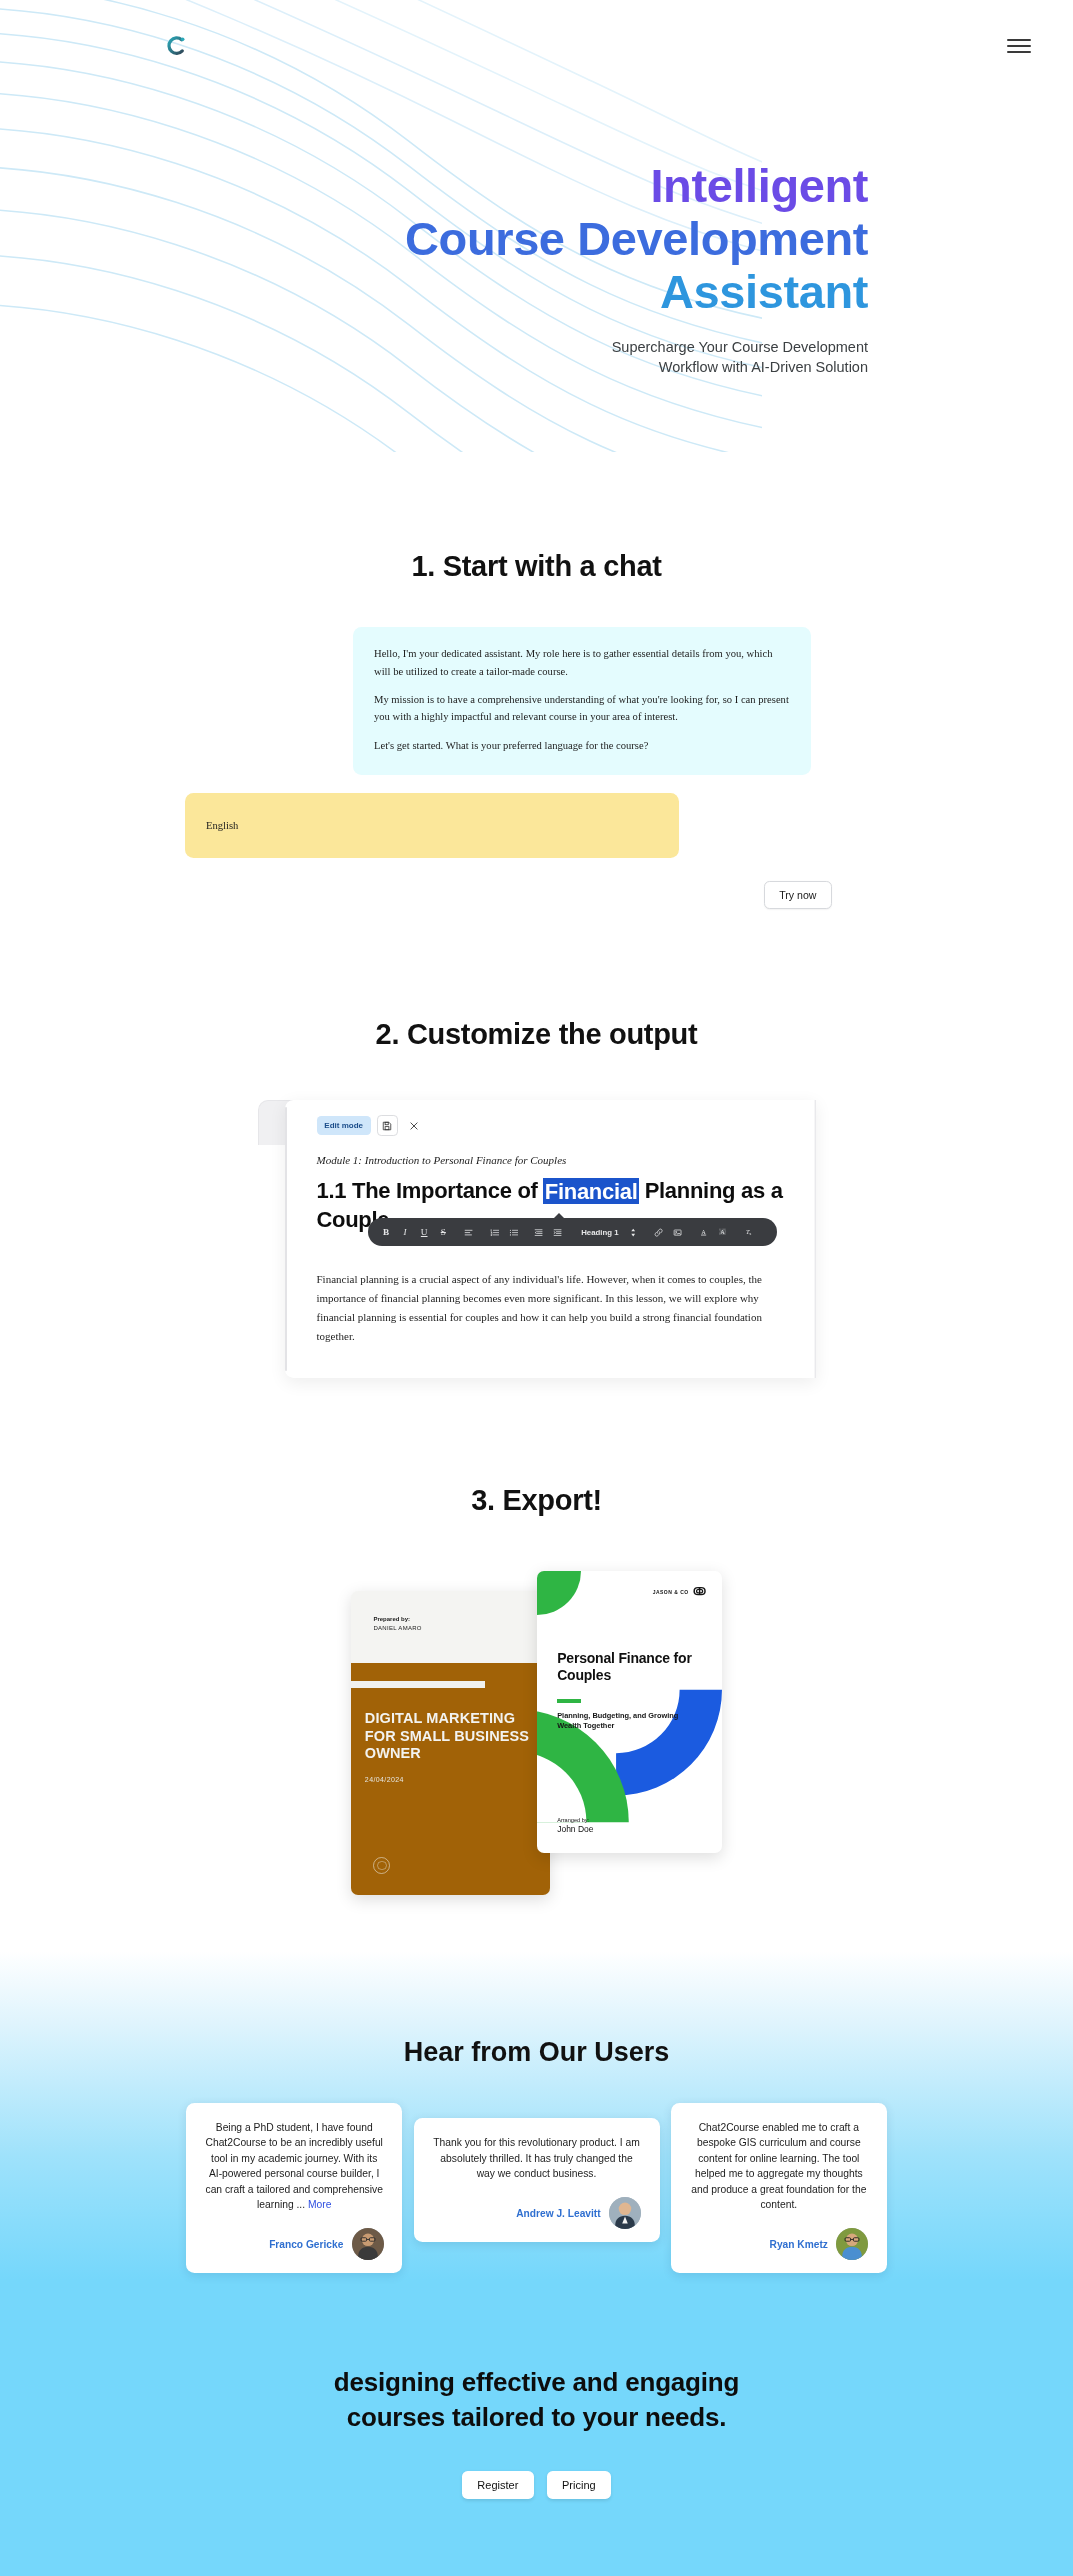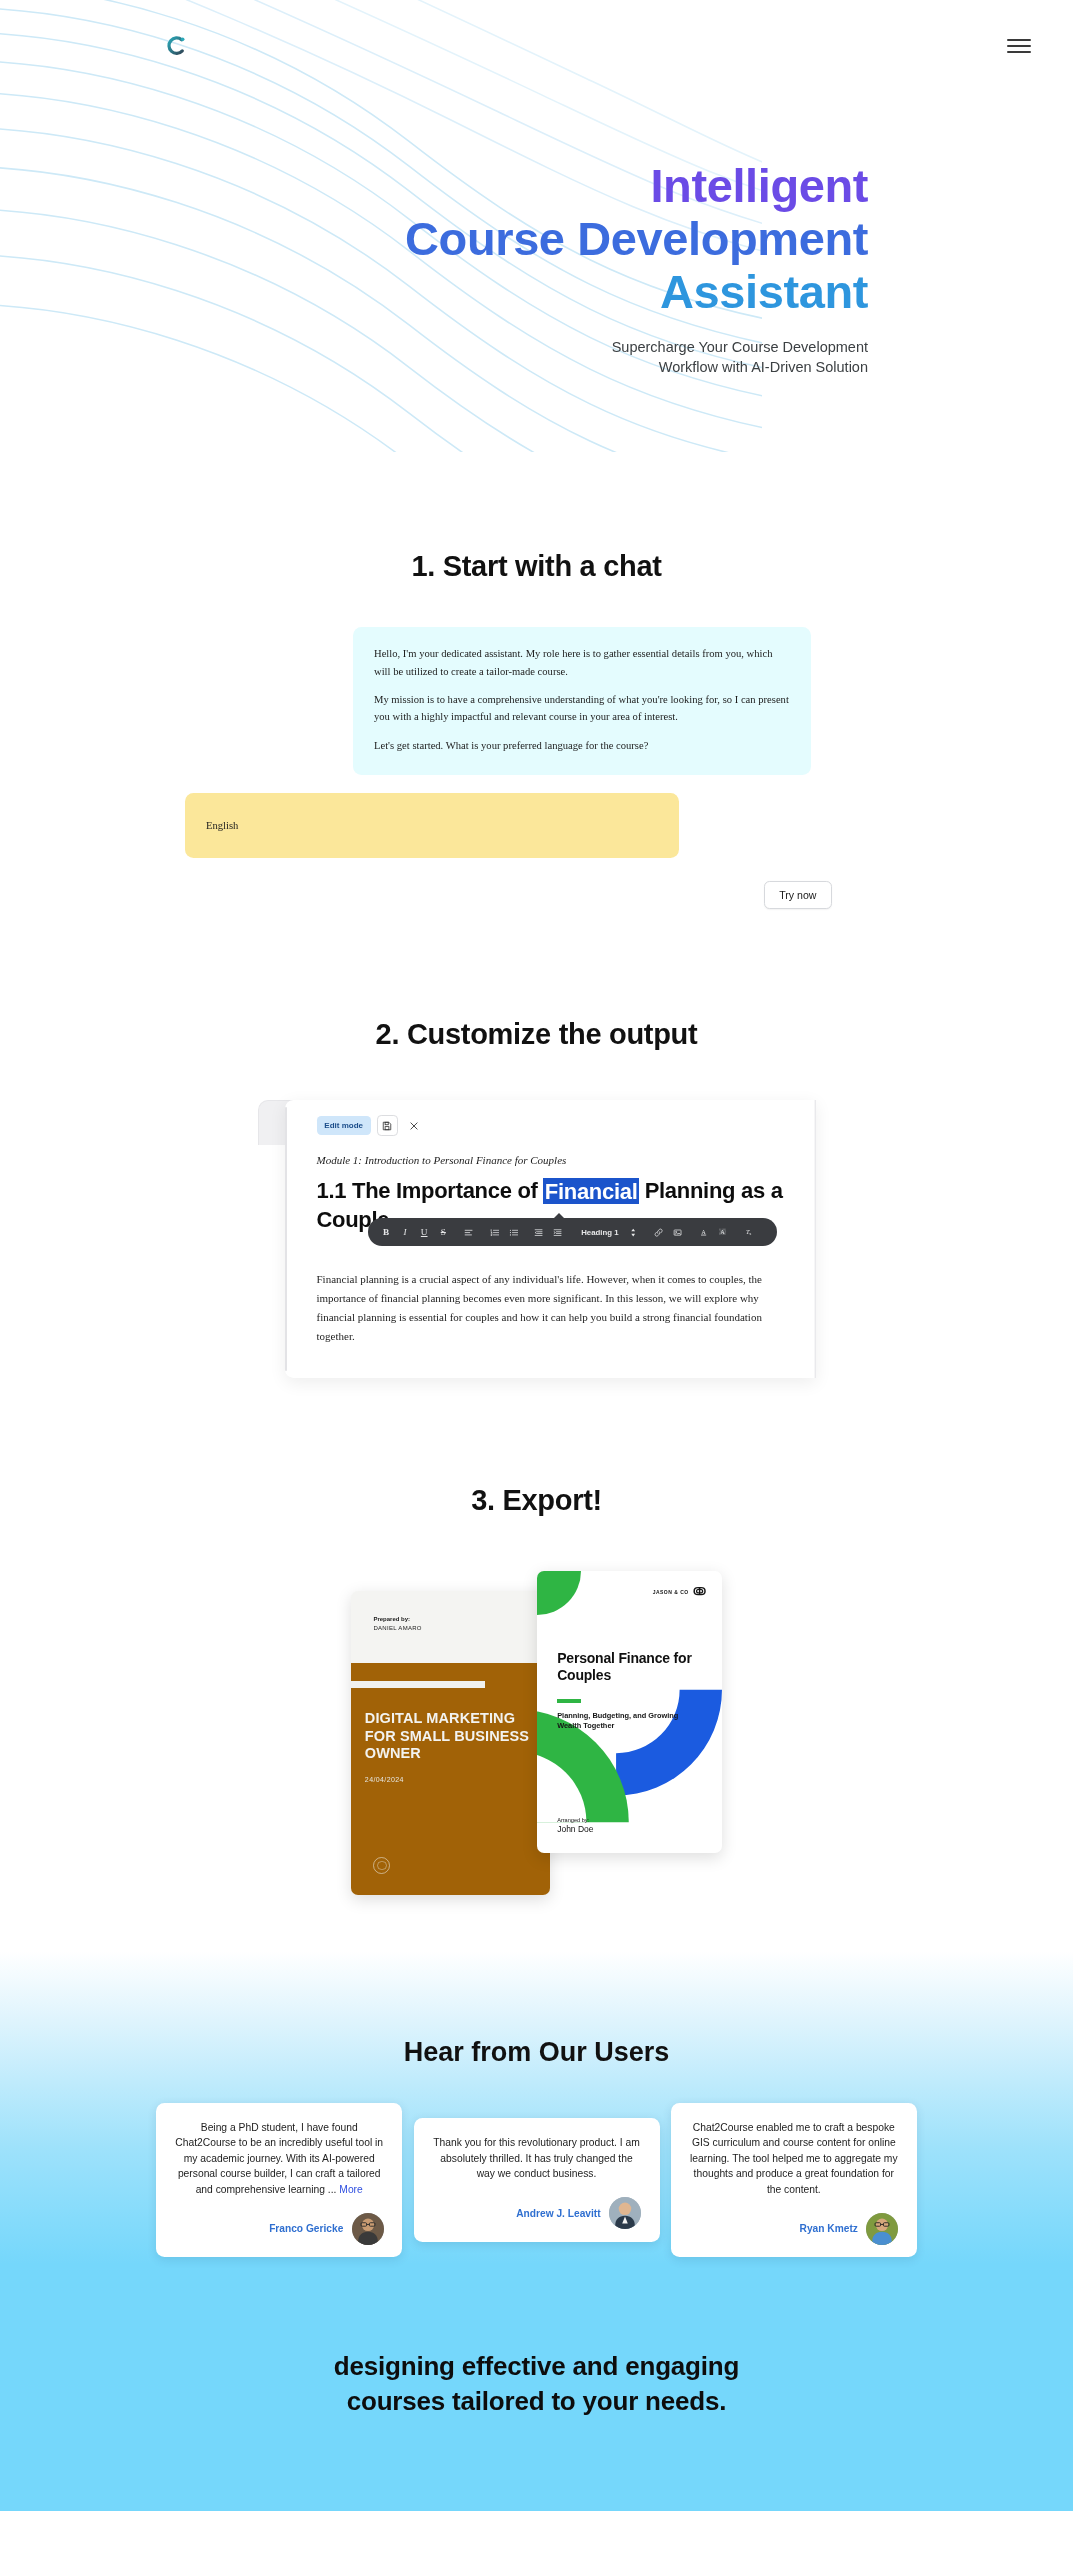--- a/index.html
+++ b/index.html
@@ -378,21 +378,21 @@
     align-items: flex-start;
     gap: 11.3px;
     margin-top: 35px;
     padding-bottom: 7px;
   }
   .tcard {
     background: #ffffff;
     border-radius: 8.5px;
     box-shadow: 0 2.1px 10px rgba(10,60,100,0.12);
     padding: 17px 18.4px 12.7px;
-    width: 246px;
+    width: 216px;
     text-align: center;
   }
   .tcard.mid { width: 246px; margin-top: 15.5px; }
   .tquote {
     font-size: 10.3px;
     line-height: 1.5;
     color: #1c1c1c;
   }
   .tmore { color: #2F4FE0; cursor: pointer; }
   .tfoot {
@@ -736,16 +736,20 @@
         </div>
       </div>
     </div>
   </section>
 
   <section class="sec-cta">
     <div class="cta-title">
       <div>designing effective and engaging</div>
       <div>courses tailored to your needs.</div>
     </div>
+    <div class="cta-btns">
+      <button class="cta-btn">Register</button>
+      <button class="cta-btn">Pricing</button>
+    </div>
   </section>
 
 </div>
 
 
 </body></html>

